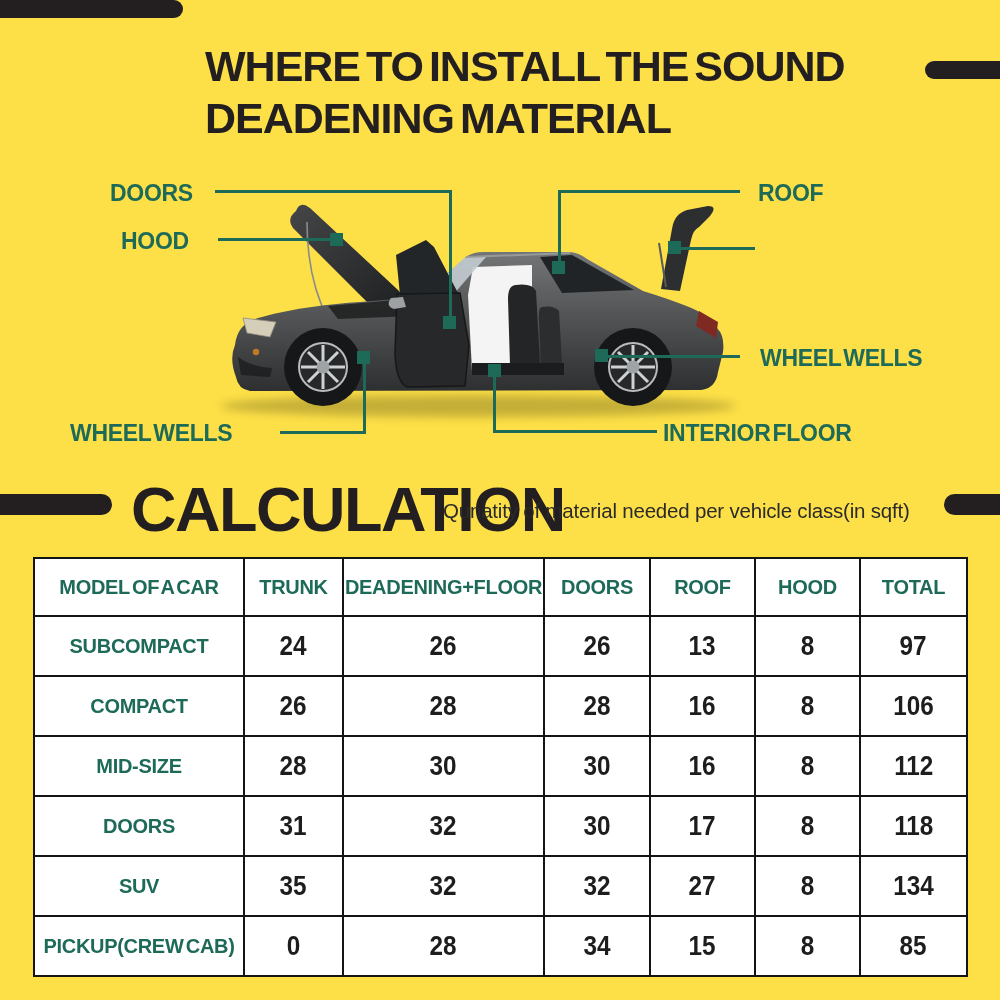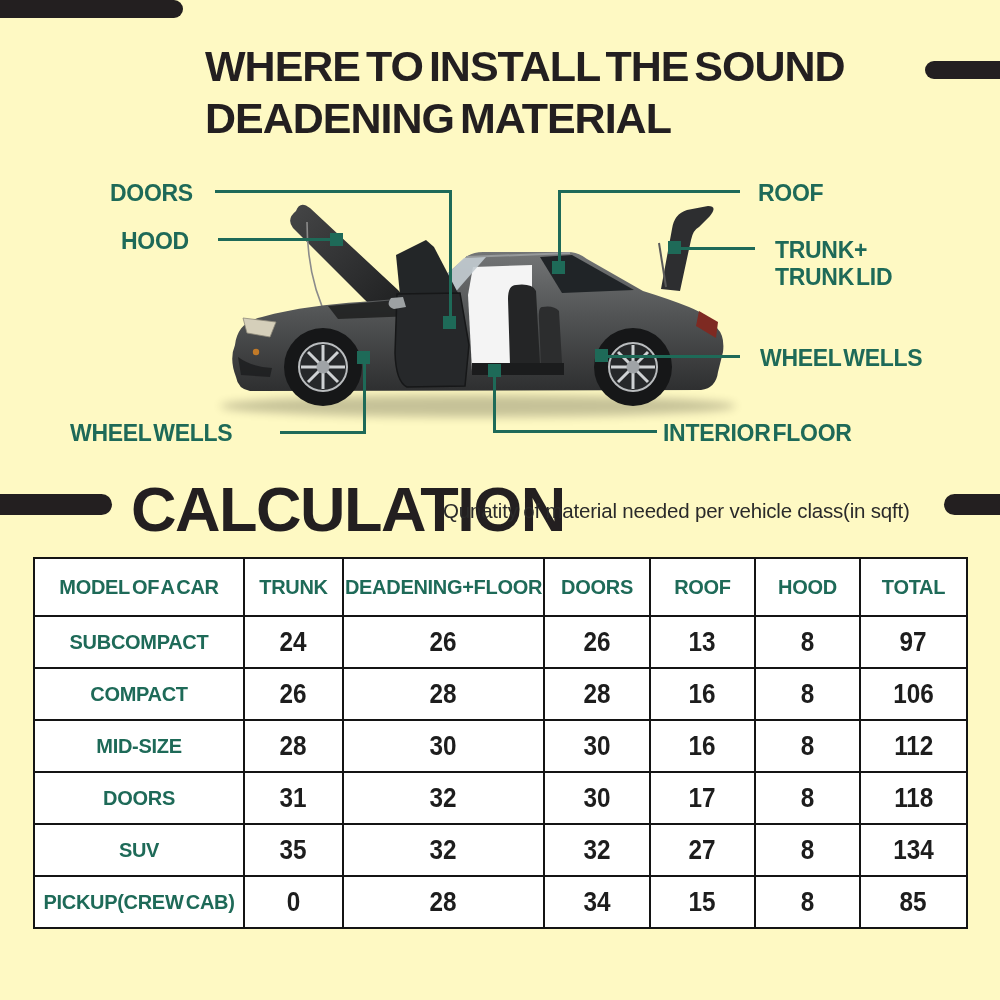--- a/index.html
+++ b/index.html
@@ -1,19 +1,19 @@
 <!DOCTYPE html>
 <html><head>
 <meta charset="utf-8">
 <style>
   * { margin:0; padding:0; box-sizing:border-box; }
   html,body { background:#ffffff; }
   .page {
     position:relative; width:1000px; height:1000px; margin:0 auto;
-    background:#fef9c3; overflow:hidden;
+    background:#fde047; overflow:hidden;
     font-family:"Liberation Sans", sans-serif; color:#231f20;
   }
   
   .bar { position:absolute; background:#231f20; height:18px; }
   .bar-title-left  { left:0;   top:61; width:183px; border-radius:0 10px 10px 0; }
   .bar-title-right { left:925px; top:61px; width:75px; border-radius:10px 0 0 10px; }
   .title {
     position:absolute; left:205px; top:40px; width:720px;
     font-size:43px; font-weight:bold; letter-spacing:-1px; word-spacing:-5px;
     line-height:52px; color:#231f20;
@@ -70,21 +70,21 @@
     border-collapse:collapse; table-layout:fixed;
   }
   .calc-table th, .calc-table td {
     border:2px solid #141414; text-align:center; vertical-align:middle;
     padding:0; background:#ffffff;margin-left:20px;
   }
   .calc-table thead th {
     height:58px; color:#1e6a58; font-size:20px; font-weight:bold;
     letter-spacing:-0.3px; word-spacing:-3px;
   }
-  .calc-table tbody tr { height:52px; }
+  .calc-table tbody tr { height:60px; }
   .calc-table td.model {
     color:#1e6a58; font-size:20px; font-weight:bold;
     letter-spacing:-0.3px; word-spacing:-3px;
   }
   .calc-table td.num { font-size:27px; color:#1d1d1d; font-weight:bold; }
   .calc-table td.num span { display:inline-block; transform:scaleX(0.9); }
 </style>
 </head>
 <body>
 
@@ -186,24 +186,20 @@
   <div class="ln ln-wwl-h"></div>
   <div class="ln ln-wwl-v"></div>
   <div class="sq sq-wwl"></div>
   <div class="ln ln-if-v"></div>
   <div class="ln ln-if-h"></div>
   <div class="sq sq-if"></div>
 
   <div class="lbl lbl-doors">DOORS</div>
   <div class="lbl lbl-hood">HOOD</div>
   <div class="lbl lbl-roof">ROOF</div>
-  <div class="lbl lbl-trunk">
-    <span>TRUNK+</span><br>
-    <span>TRUNK LID</span>
-  </div>
   <div class="lbl lbl-wwr">WHEEL WELLS</div>
   <div class="lbl lbl-wwl">WHEEL WELLS</div>
   <div class="lbl lbl-floor">INTERIOR FLOOR</div>
 
   <div class="bar bar-calc-left"></div>
   <div class="bar bar-calc-right"></div>
   <div class="calc-heading">CALCULATION</div>
   <div class="calc-subtitle">Qunatity of material needed per vehicle class(in sqft)</div>
 
   <table class="calc-table">

